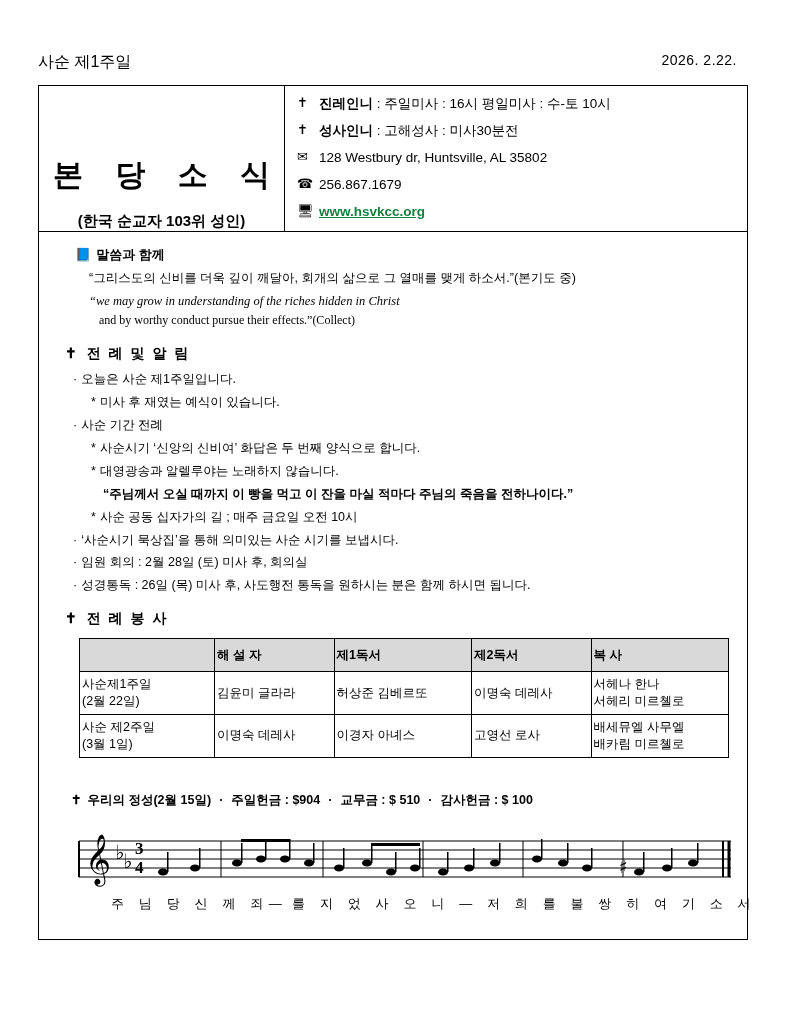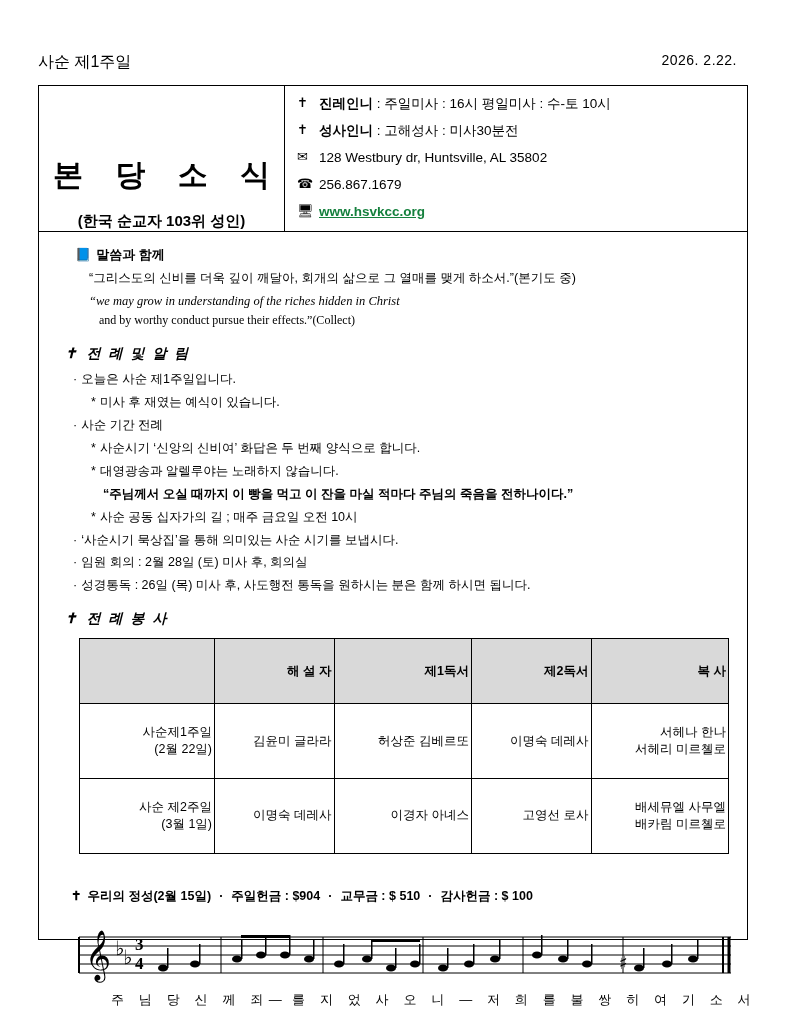--- a/index.html
+++ b/index.html
@@ -138,21 +138,20 @@
     font-size: 12px;
     margin: 0 0 0 24px;
     line-height: 1.45;
     font-family: "Liberation Serif", serif;
   }
   .section-head {
     margin: 16px 0 8px 4px;
     font-size: 14px;
     font-weight: bold;
     letter-spacing: 2px;
-    font-style: italic;
   }
   .section-head .cross { margin-right: 8px; font-weight: bold; }
   .bullet {
     margin: 0 0 6px 12px;
     font-size: 12.5px;
     line-height: 1.35;
   }
   .bullet .dot { margin-right: 4px; }
   .sub {
     margin: 0 0 6px 30px;
@@ -168,22 +167,22 @@
   }
   
   table.duty {
     border-collapse: collapse;
     margin: 10px 0 0 18px;
     width: 650px;
     font-size: 12.5px;
   }
   table.duty th, table.duty td {
     border: 1px solid #000;
-    text-align: right;
-    padding: 20px 2px;
+    text-align: left;
+    padding: 4px 2px;
     line-height: 1.35;
   }
   table.duty thead th {
     background: #d9d9d9;
     font-weight: bold;
     height: 24px;
   }
   table.duty td.rowlabel { width: 130px; }
   .offering {
     margin: 34px 0 0 10px;

